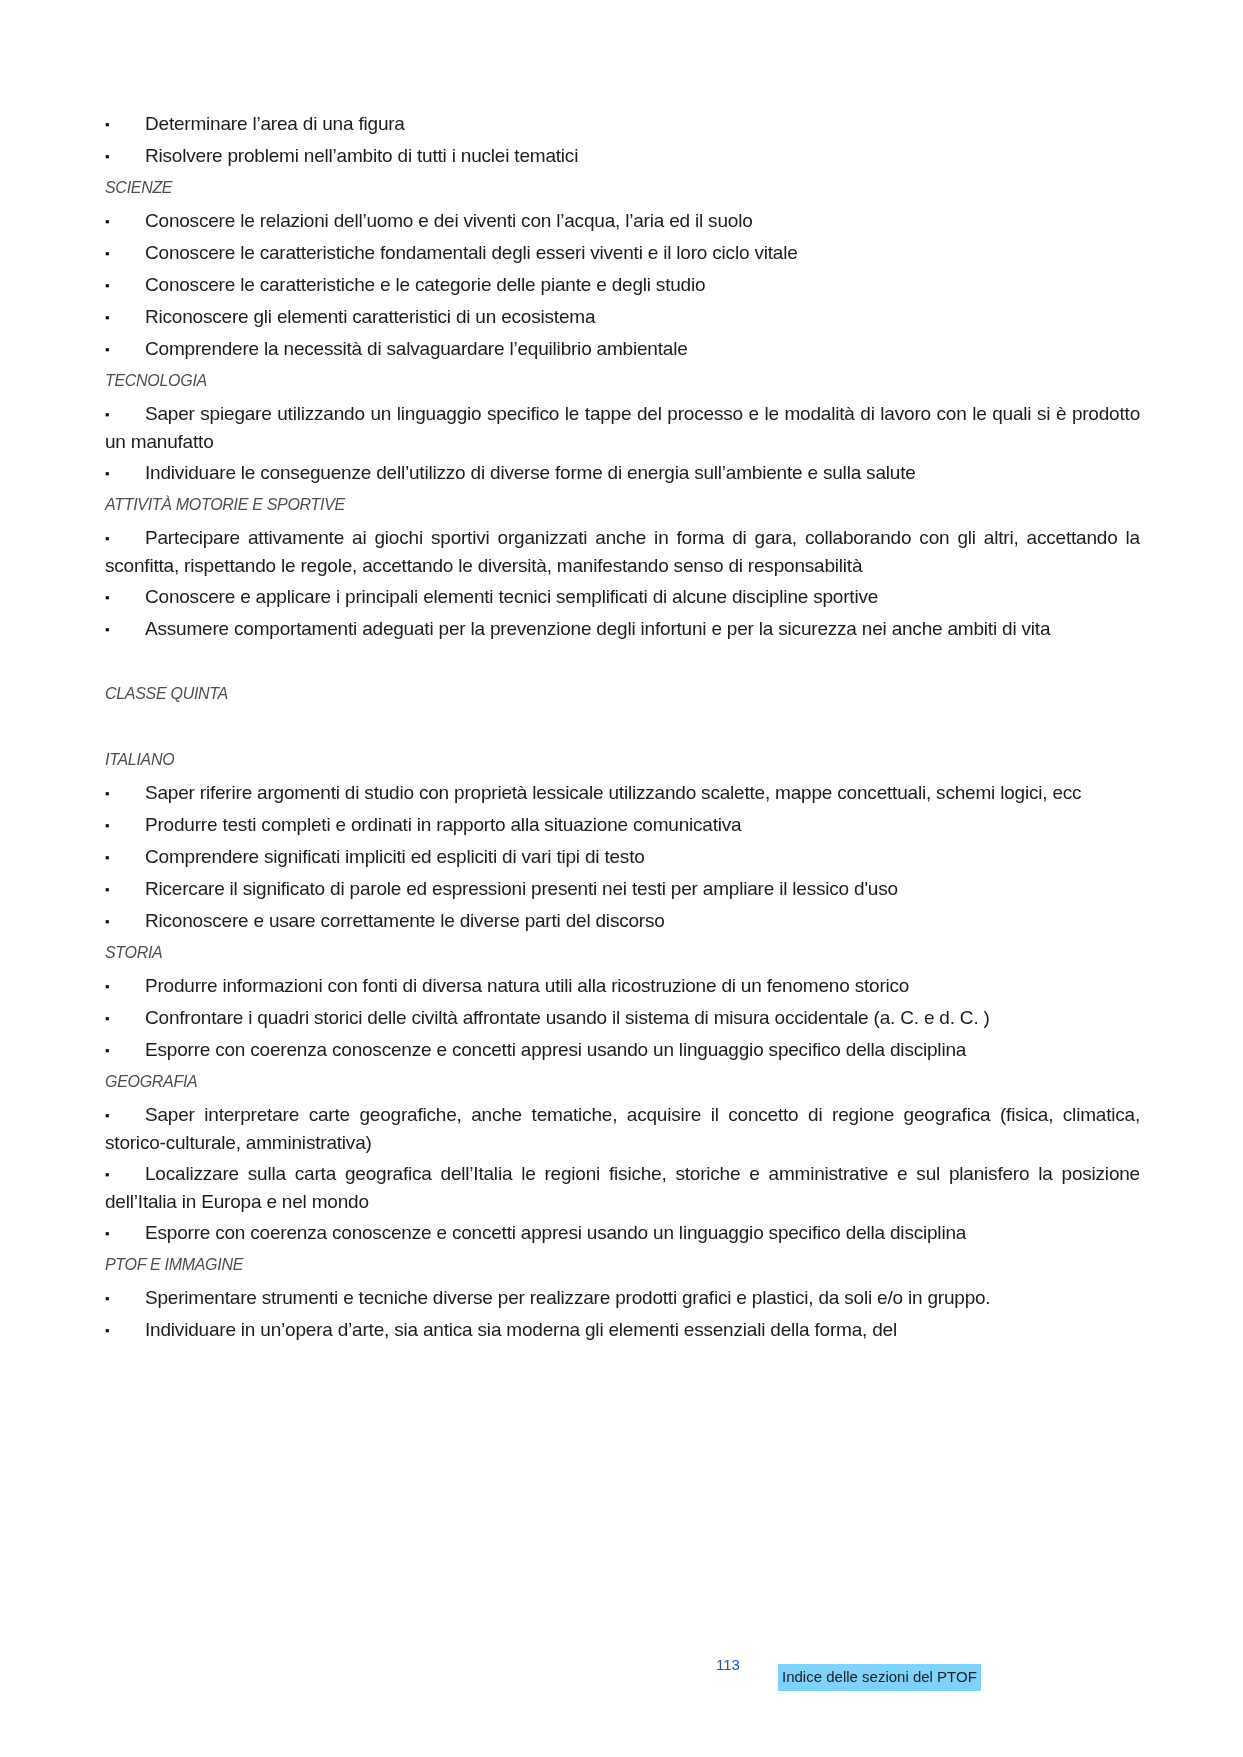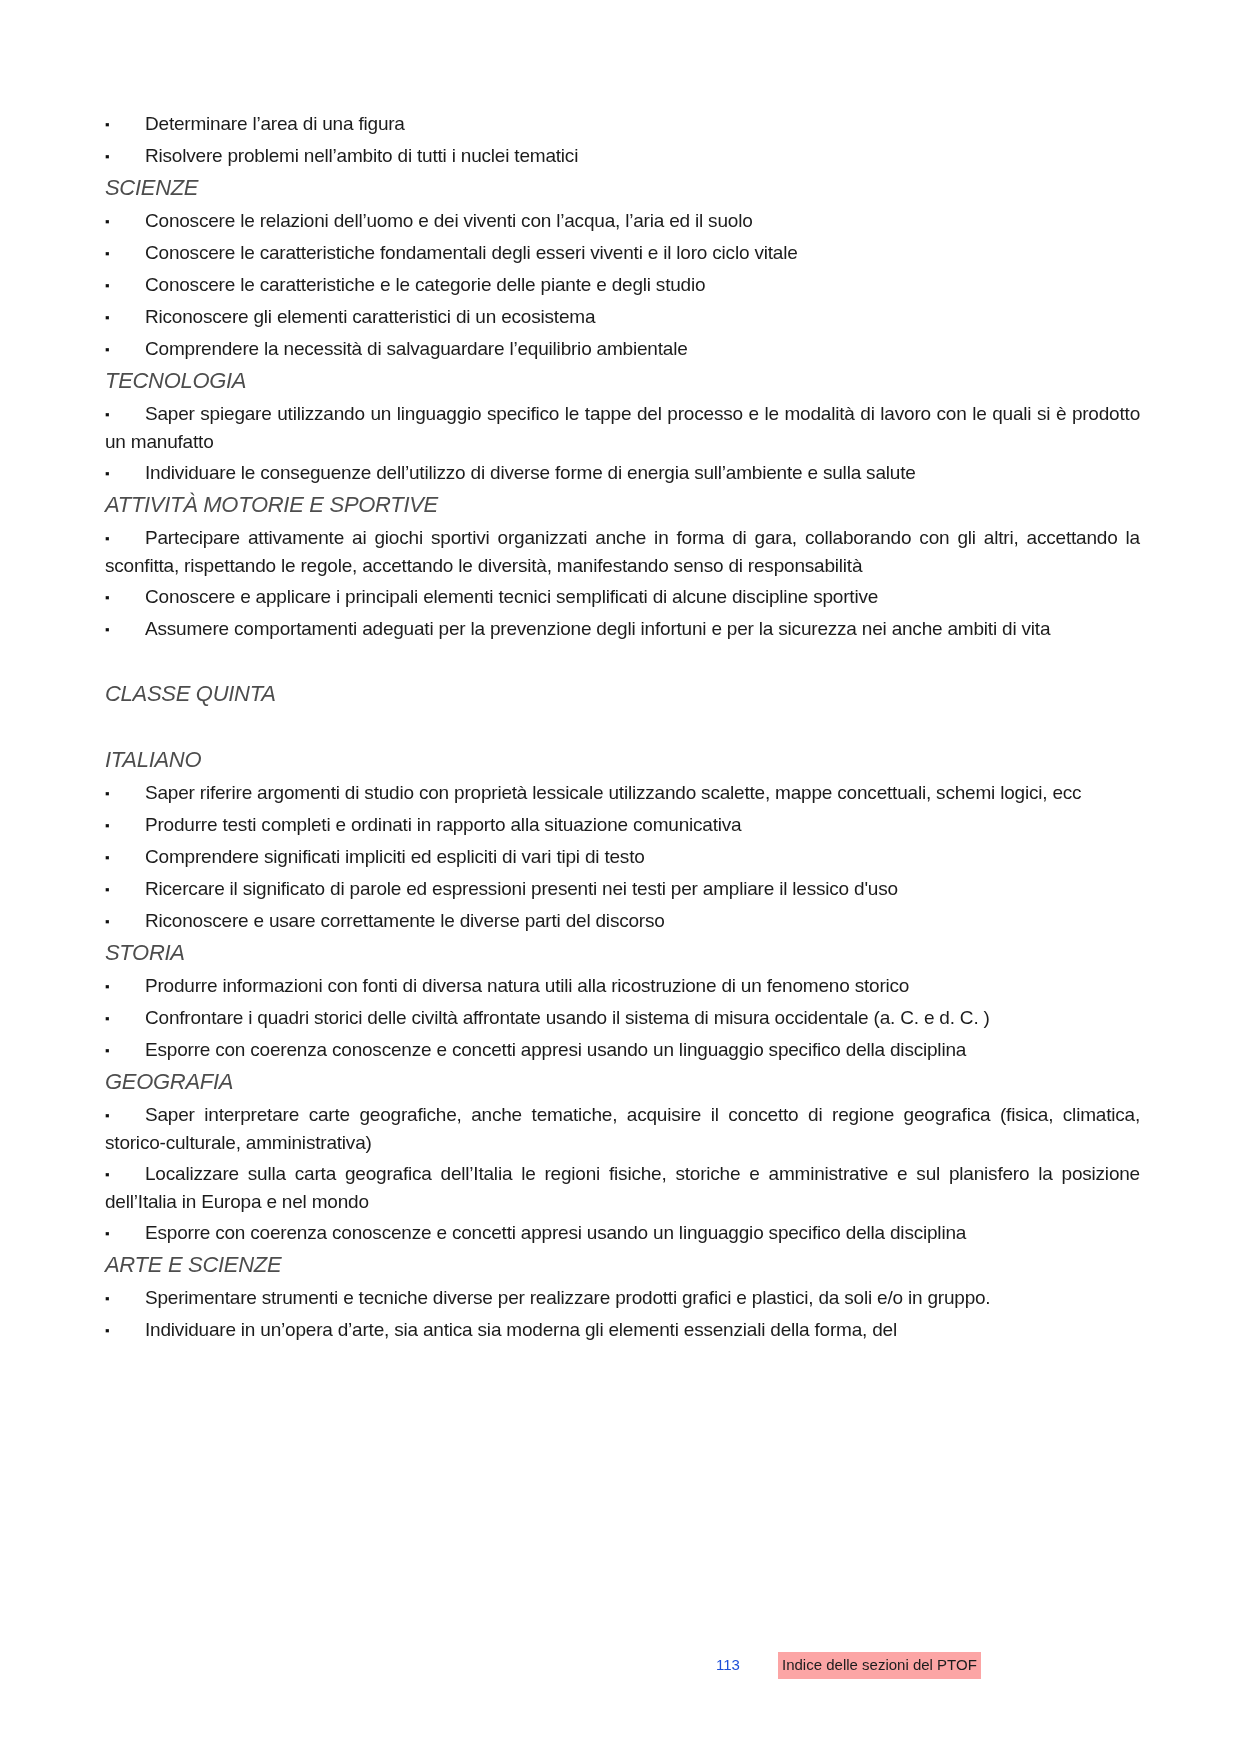--- a/index.html
+++ b/index.html
@@ -40,21 +40,21 @@
     width: 40px;
     font-size: 13px;
     color: #111111;
     vertical-align: 1px;
     letter-spacing: 0;
   }
   p.heading {
     margin: 3px 0 6px 0;
     font-style: italic;
     color: #4d4d4d;
-    font-size: 22px;
+    font-size: 16px;
     line-height: 27px;
     letter-spacing: -0.3px;
   }
   .spacer {
     height: 30px;
   }
   .footer {
     position: absolute;
     top: 1652px;
     left: 0;
@@ -64,23 +64,23 @@
   }
   .footer .pagenum {
     position: absolute;
     left: 716px;
     top: 2px;
     color: #1d4ed8;
   }
   .footer .ptof-link {
     position: absolute;
     left: 778px;
-    top: 0;
+    top: 12px;
     display: inline-block;
-    background: #fca5a5;
+    background: #7dd3fc;
     color: #1c1c1c;
     padding: 2px 4px 3px 4px;
     text-decoration: none;
     cursor: pointer;
     text-align: center;
   }
 </style>
 </head>
 <body>
 
@@ -112,21 +112,21 @@
       <p class="bullet"><span class="marker">▪</span><span>Ricercare il significato di parole ed espressioni presenti nei testi per ampliare il lessico d'uso</span></p>
       <p class="bullet"><span class="marker">▪</span><span>Riconoscere e usare correttamente le diverse parti del discorso</span></p>
       <p class="heading">STORIA</p>
       <p class="bullet"><span class="marker">▪</span><span>Produrre informazioni con fonti di diversa natura utili alla ricostruzione di un fenomeno storico</span></p>
       <p class="bullet"><span class="marker">▪</span><span>Confrontare i quadri storici delle civiltà affrontate usando il sistema di misura occidentale (a. C. e d. C. )</span></p>
       <p class="bullet"><span class="marker">▪</span><span>Esporre con coerenza conoscenze e concetti appresi usando un linguaggio specifico della disciplina</span></p>
       <p class="heading">GEOGRAFIA</p>
       <p class="bullet"><span class="marker">▪</span><span>Saper interpretare carte geografiche, anche tematiche, acquisire il concetto di regione geografica (fisica, climatica, storico-culturale, amministrativa)</span></p>
       <p class="bullet"><span class="marker">▪</span><span>Localizzare sulla carta geografica dell’Italia le regioni fisiche, storiche e amministrative e sul planisfero la posizione dell’Italia in Europa e nel mondo</span></p>
       <p class="bullet"><span class="marker">▪</span><span>Esporre con coerenza conoscenze e concetti appresi usando un linguaggio specifico della disciplina</span></p>
-      <p class="heading">ARTE E SCIENZE</p>
+      <p class="heading">PTOF E IMMAGINE</p>
       <p class="bullet"><span class="marker">▪</span><span>Sperimentare strumenti e tecniche diverse per realizzare prodotti grafici e plastici, da soli e/o in gruppo.</span></p>
       <p class="bullet"><span class="marker">▪</span><span>Individuare in un’opera d’arte, sia antica sia moderna gli elementi essenziali della forma, del</span></p>
     </div>
 
   <div class="footer">
     <span class="pagenum">113</span>
     <a class="ptof-link">Indice delle sezioni del PTOF</a>
   </div>
 
 </div>

